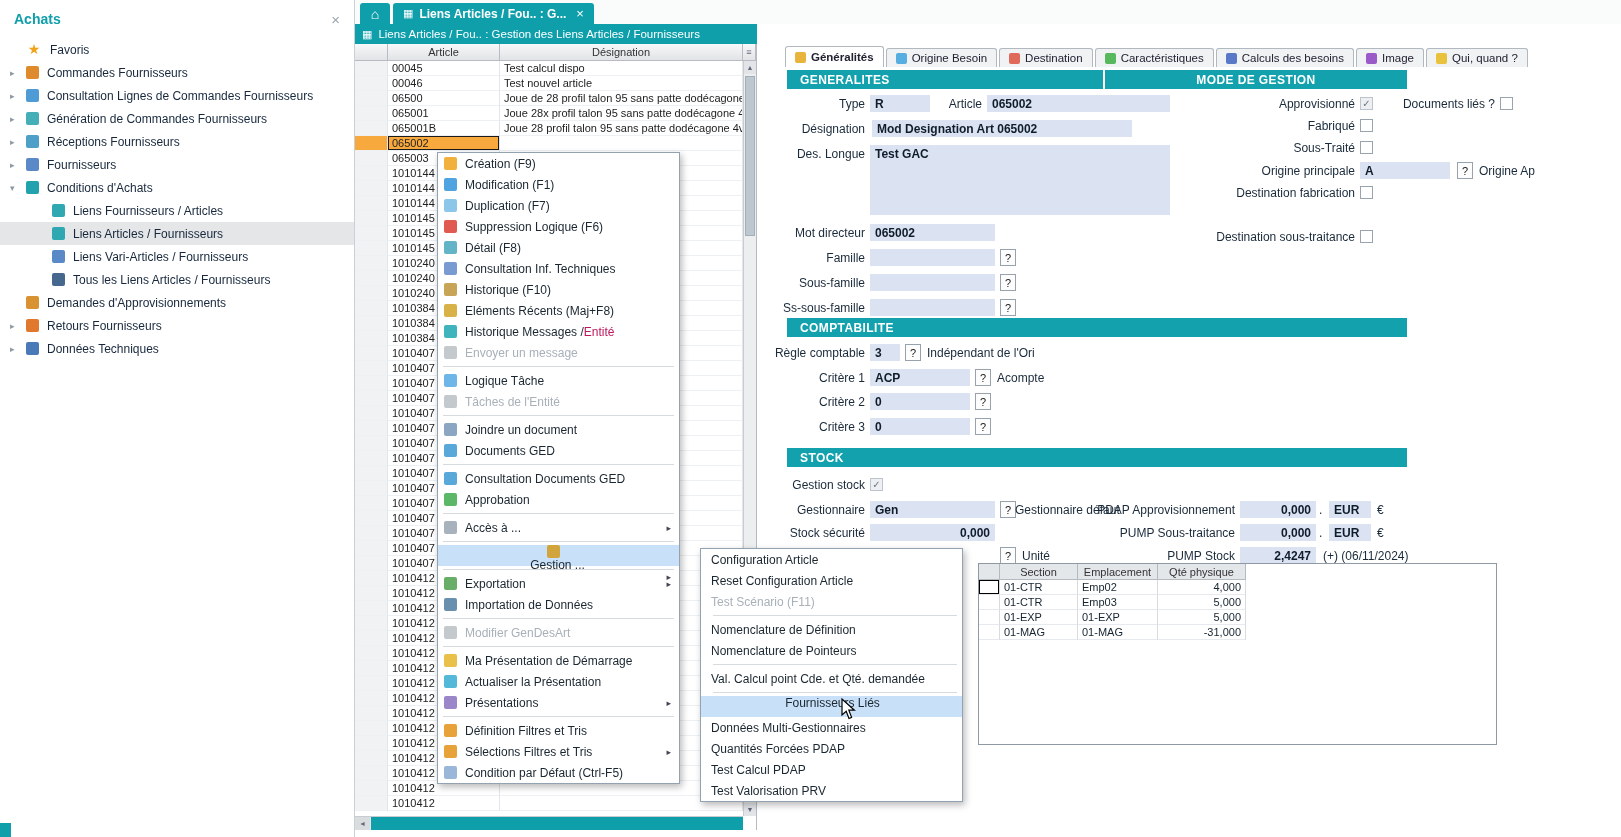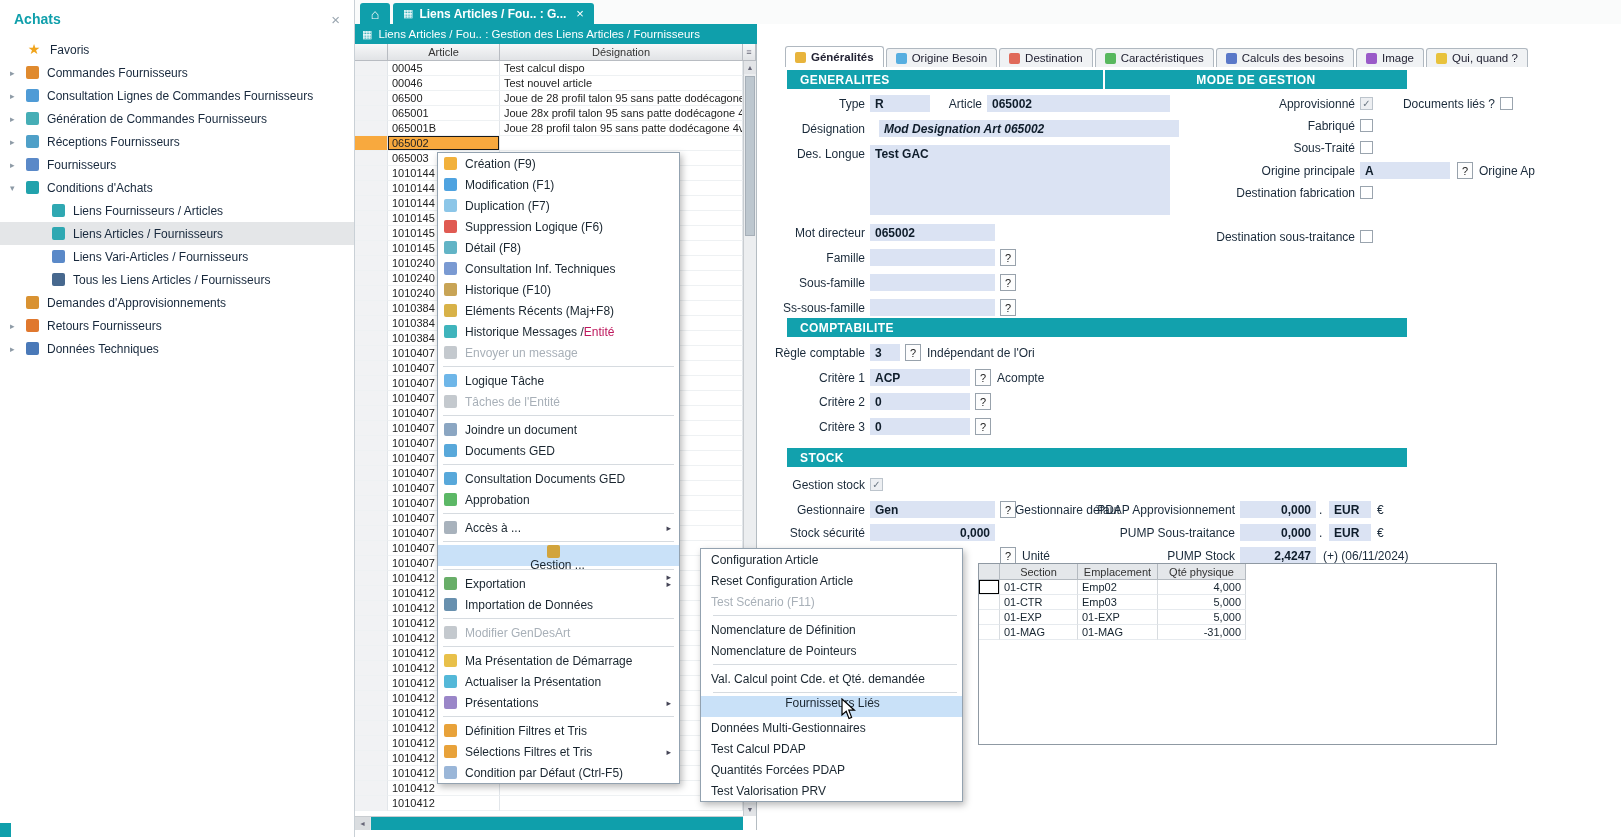--- a/index.html
+++ b/index.html
@@ -504,21 +504,21 @@
   <div class="secbar centered" style="left:348px;top:46px;width:302px;">MODE DE GESTION</div>
 
   <div class="fr" style="top:71px;">
     <span class="lbl" style="left:13px;width:95px;">Type</span>
     <span class="fb" style="left:113px;width:60px;">R</span>
     <span class="lbl" style="left:150px;width:75px;">Article</span>
     <span class="fb" style="left:230px;width:183px;">065002</span>
   </div>
   <div class="fr" style="top:96px;">
     <span class="lbl" style="left:13px;width:95px;">Désignation</span>
-    <span class="fb" style="left:122px;width:300px;font-style:italic;">Mod Designation Art 065002</span>
+    <span class="fb" style="left:115px;width:260px;">Mod Designation Art 065002</span>
   </div>
   <div class="fr" style="top:121px;">
     <span class="lbl" style="left:13px;width:95px;">Des. Longue</span>
     <span class="fb multi" style="left:113px;width:300px;">Test GAC</span>
   </div>
   <div class="fr" style="top:200px;">
     <span class="lbl" style="left:13px;width:95px;">Mot directeur</span>
     <span class="fb" style="left:113px;width:125px;">065002</span>
   </div>
   <div class="fr" style="top:225px;">
@@ -917,25 +917,25 @@
     </div>
     <div class="mi hl">
       <span class="ml">Fournisseurs Liés</span>
       <span class="arr"></span>
     </div>
     <div class="mi">
       <span class="ml">Données Multi-Gestionnaires</span>
       <span class="arr"></span>
     </div>
     <div class="mi">
+      <span class="ml">Quantités Forcées PDAP</span>
+      <span class="arr"></span>
+    </div>
+    <div class="mi">
       <span class="ml">Test Calcul PDAP</span>
-      <span class="arr"></span>
-    </div>
-    <div class="mi">
-      <span class="ml">Quantités Forcées PDAP</span>
       <span class="arr"></span>
     </div>
     <div class="mi">
       <span class="ml">Test Valorisation PRV</span>
       <span class="arr"></span>
     </div>
 </div>
 
 <svg class="cursor" width="16" height="22" viewBox="0 0 16 22">
   <polygon points="1,1 1,17 5.2,13.2 8,20.5 10.6,19.4 7.8,12.2 13.4,12.2" fill="#ffffff" stroke="#000000" stroke-width="1.2"></polygon>

